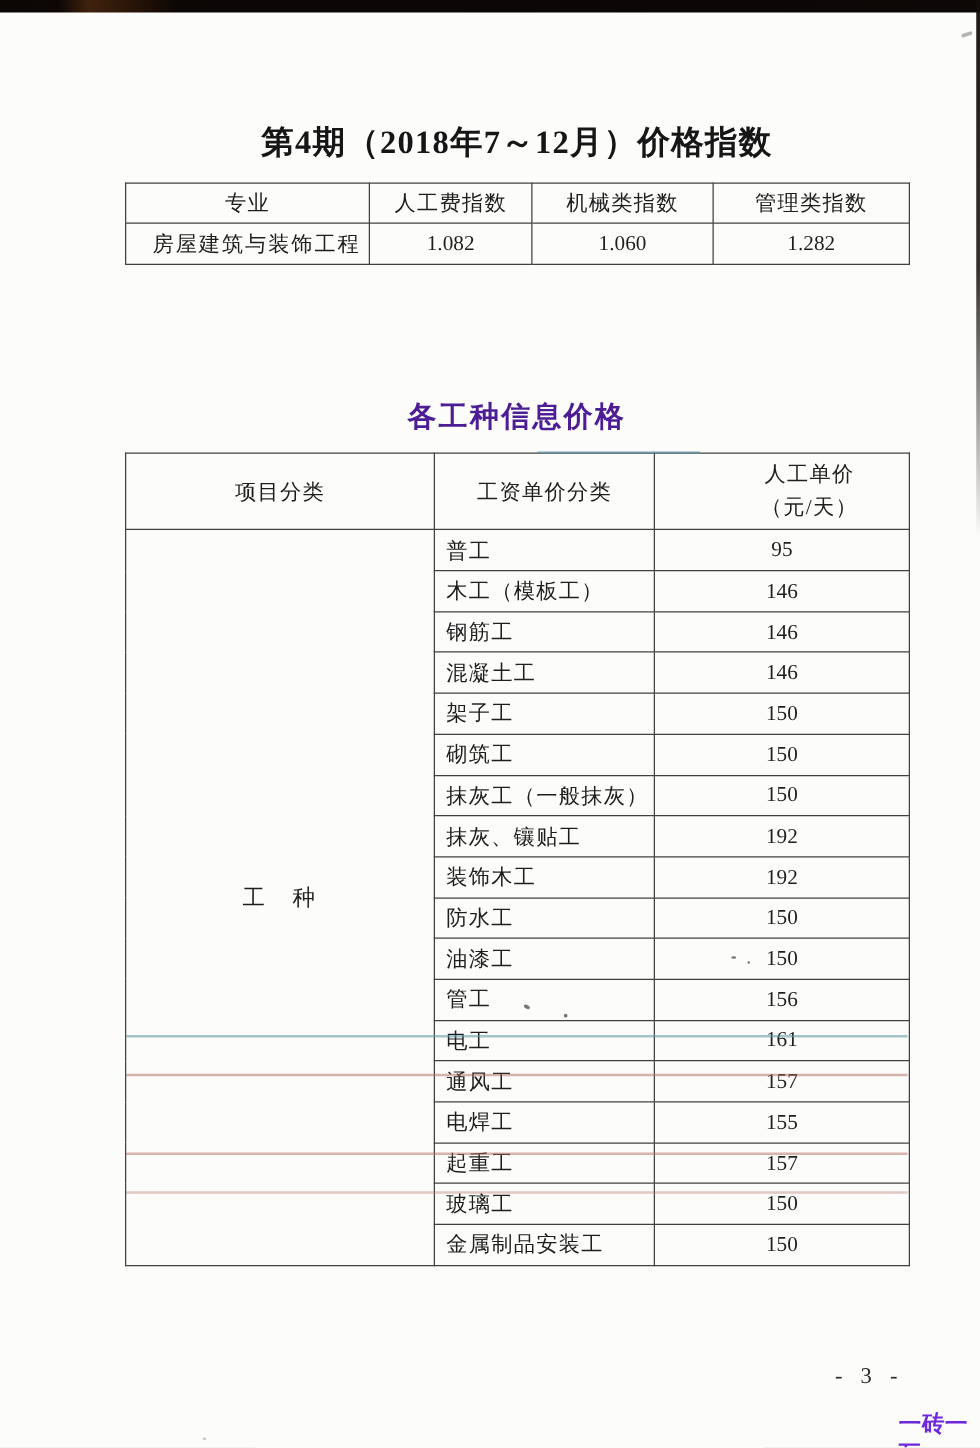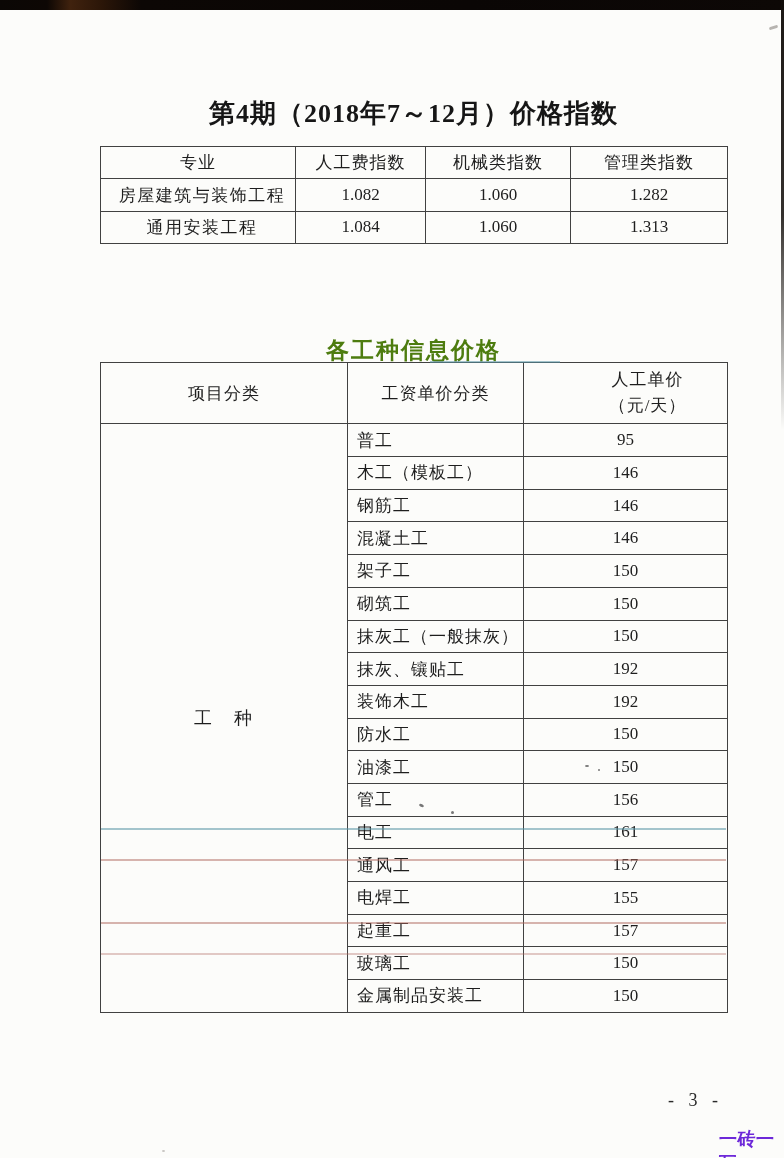--- a/index.html
+++ b/index.html
@@ -20,31 +20,31 @@
     position:absolute;top:0;right:0;width:3px;height:430px;
     background:linear-gradient(180deg,rgba(16,12,9,.95) 0%,rgba(16,12,9,.85) 50%,rgba(16,12,9,0) 100%);
   }
   
   .title1{
     position:absolute;left:100px;top:96px;width:627px;
     text-align:center;font-size:26px;font-weight:bold;letter-spacing:1px;
     color:#161616;
   }
   .title2{
-    position:absolute;left:100px;top:335px;width:627px;
+    position:absolute;left:100px;top:318px;width:627px;
     text-align:center;font-size:23px;font-weight:bold;letter-spacing:2px;
-    color:#4d7c0f;
+    color:#4c1d95;
   }
   
   table{border-collapse:collapse;table-layout:fixed;}
   th,td{border:1.6px solid #414141;font-weight:normal;font-size:17px;vertical-align:middle;overflow:hidden;}
   .t1{position:absolute;left:100px;top:146px;width:627px;}
   .t1 th{height:29.4px;text-align:center;letter-spacing:1px;}
   .t1 td{height:29.4px;}
-  .t1 .spec{text-align:center;padding-left:9px;letter-spacing:1.5px;}
+  .t1 .spec{text-align:left;padding-left:21px;letter-spacing:1.5px;}
   .t1 .num{text-align:center;}
   .t2{position:absolute;left:100px;top:362px;width:627px;}
   .t2 thead th{height:58.4px;text-align:center;letter-spacing:1px;}
   .t2 tbody td{height:29.7px;}
   .t2 .trade{text-align:left;padding-left:9px;letter-spacing:1px;}
   .t2 .price{text-align:center;}
   .t2 .group{text-align:center;font-size:18px;letter-spacing:2px;}
   .hdr2line{line-height:1.55;margin-left:44px;}
   
   .tint{position:absolute;height:2px;pointer-events:none;}
@@ -89,26 +89,20 @@
         <th>管理类指数</th>
       </tr>
     </thead>
     <tbody>
       <tr>
         <td class="spec">房屋建筑与装饰工程</td>
         <td class="num">1.082</td>
         <td class="num">1.060</td>
         <td class="num">1.282</td>
       </tr>
-      <tr>
-        <td class="spec">通用安装工程</td>
-        <td class="num">1.084</td>
-        <td class="num">1.060</td>
-        <td class="num">1.313</td>
-      </tr>
     </tbody>
   </table>
 
   <div class="title2">各工种信息价格</div>
 
   <table class="t2">
     <colgroup>
         <col style="width:247px">
         <col style="width:176px">
         <col style="width:204px">

